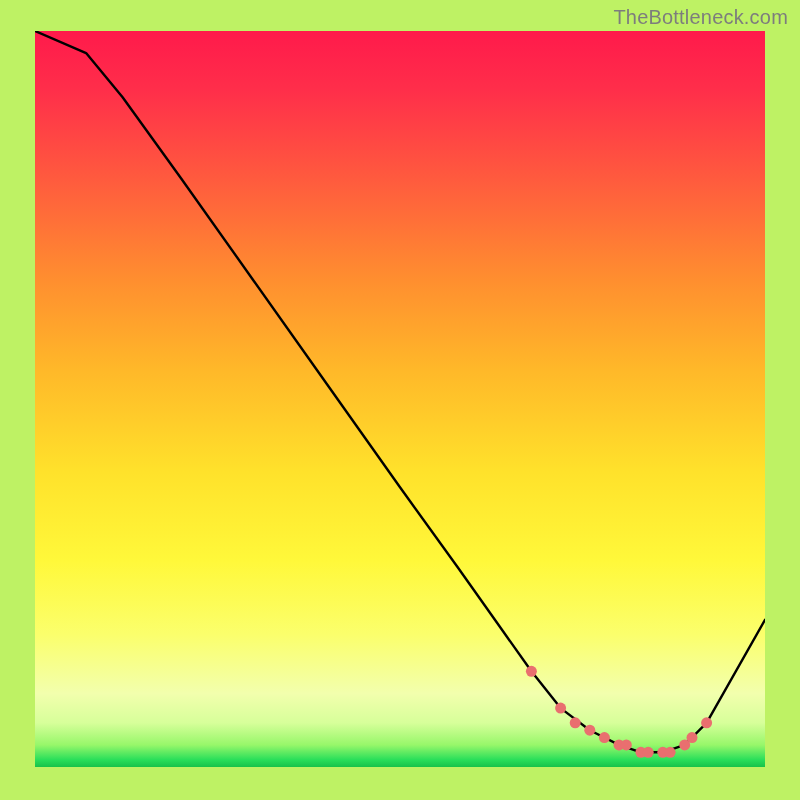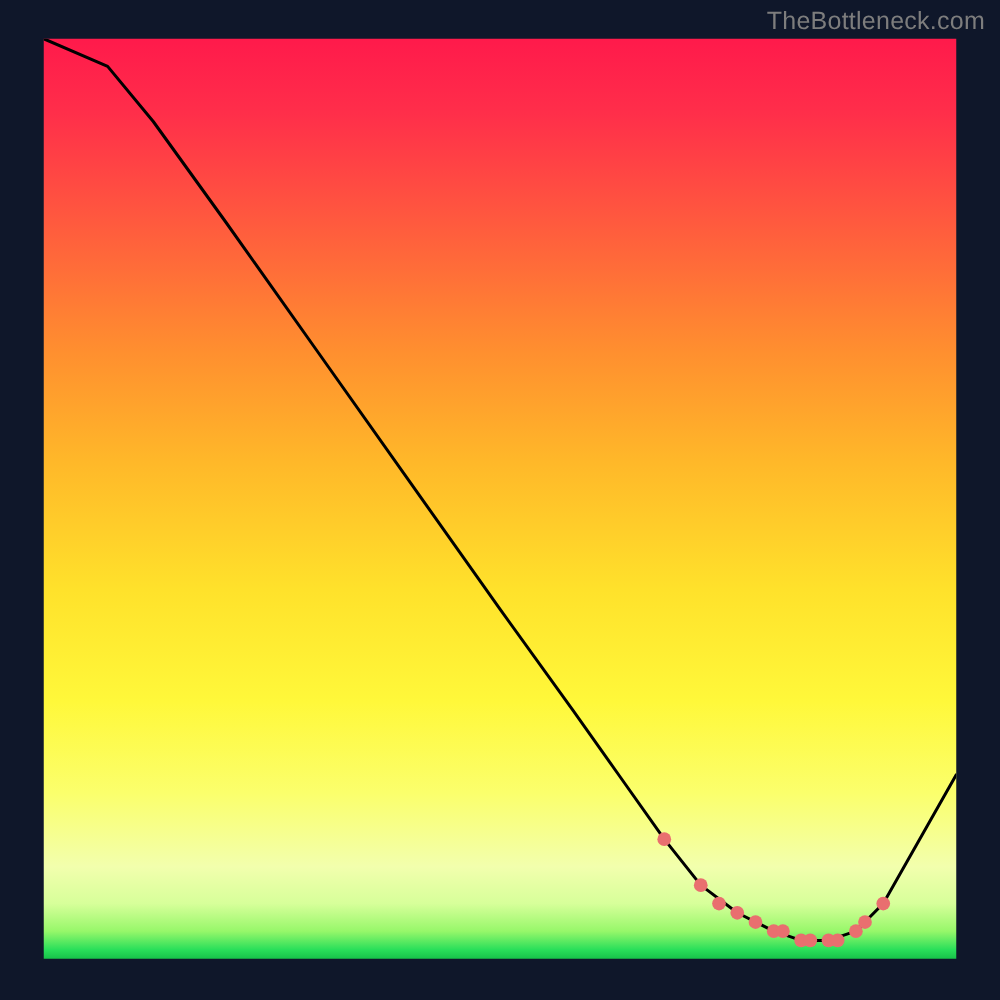--- a/index.html
+++ b/index.html
@@ -8,21 +8,21 @@
     width: 800px;
     height: 800px;
     background: #000;
     overflow: hidden;
     font-family: Arial, Helvetica, sans-serif;
   }
   .stage {
     position: relative;
     width: 800px;
     height: 800px;
-    background: #0f172a;
+    background: #bef264;
   }
   .plot {
     position: absolute;
     left: 35px;
     top: 31px;
     width: 730px;
     height: 736px;
     
     background: linear-gradient(
       to bottom,

